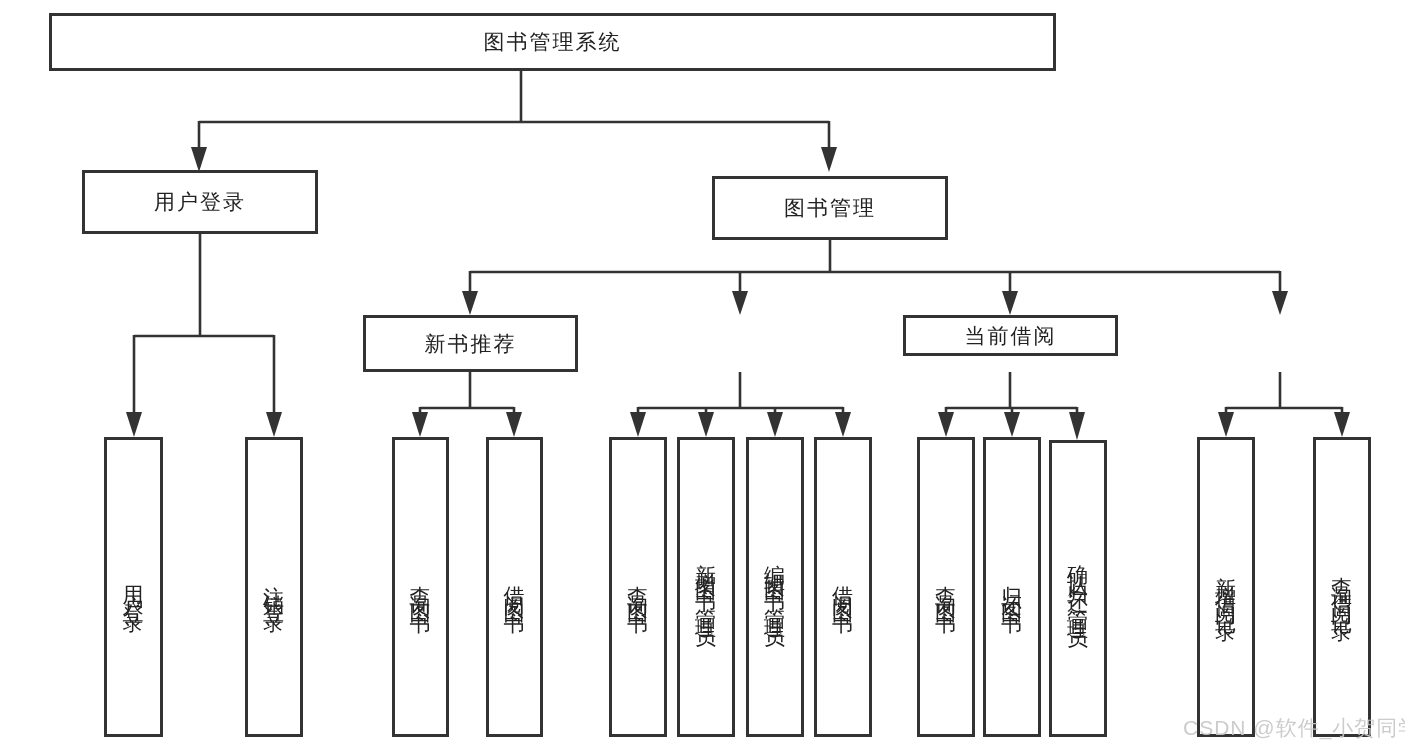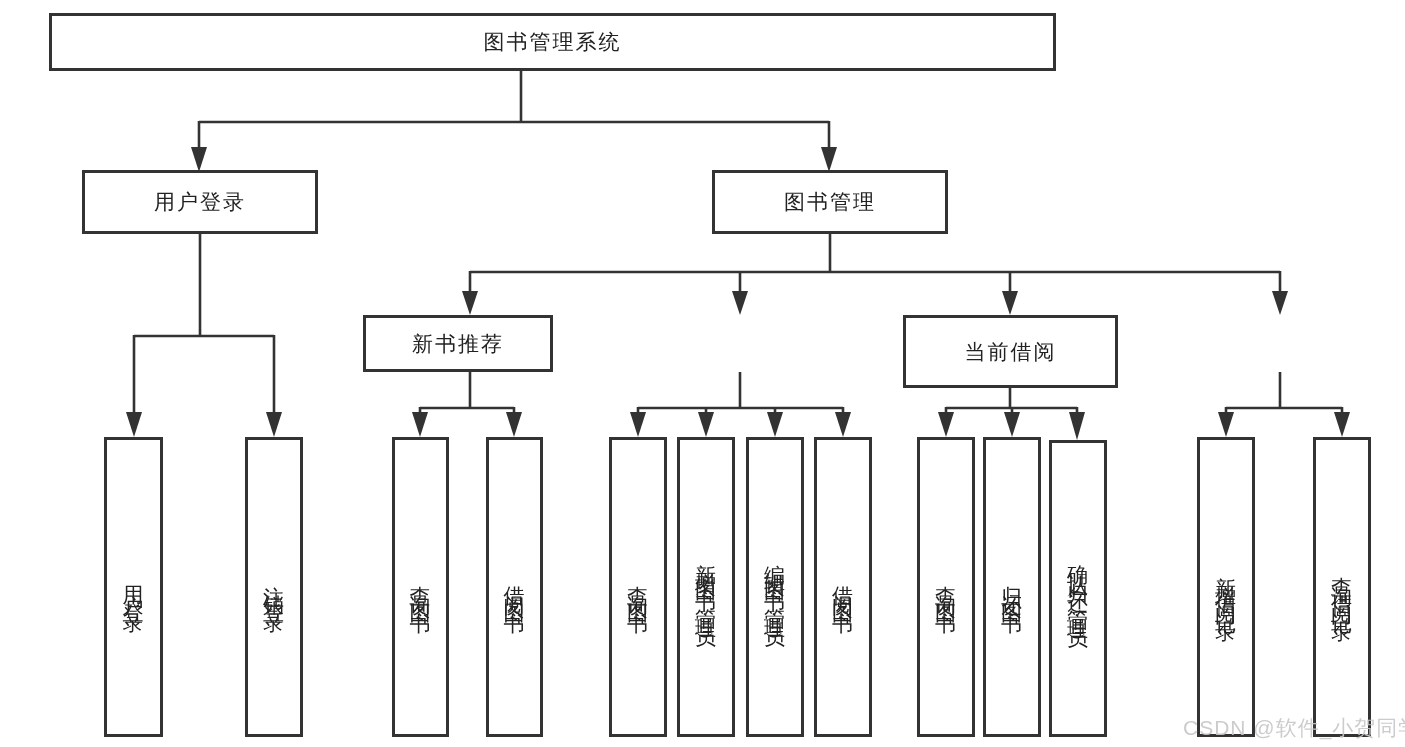--- a/index.html
+++ b/index.html
@@ -136,28 +136,28 @@
     </g>
   </svg>
 
   <div class="node node-h" style="left:13px; top:13px; width:1007px; height:58px;margin-left:36px;">
     <span>图书管理系统</span>
   </div>
 
   <div class="node node-h" style="left:82px; top:170px; width:236px; height:64px;">
     <span>用户登录</span>
   </div>
-  <div class="node node-h" style="left:712px; top:170px; width:236px; height:64px;">
+  <div class="node node-h" style="left:712px; top:176px; width:236px; height:64px;">
     <span>图书管理</span>
   </div>
 
-  <div class="node node-h" style="left:363px; top:315px; width:190px; height:57px;">
+  <div class="node node-h" style="left:363px; top:315px; width:215px; height:57px;">
     <span>新书推荐</span>
   </div>
-  <div class="node node-h" style="left:903px; top:315px; width:215px; height:73px;">
+  <div class="node node-h" style="left:903px; top:315px; width:215px; height:41px;">
     <span>当前借阅</span>
   </div>
 
   <div class="node leaf" style="left:104px; top:437px; width:59px; height:300px;">
     <span>用户登录</span>
   </div>
   <div class="node leaf" style="left:245px; top:437px; width:58px; height:300px;">
     <span>注销登录</span>
   </div>
 

